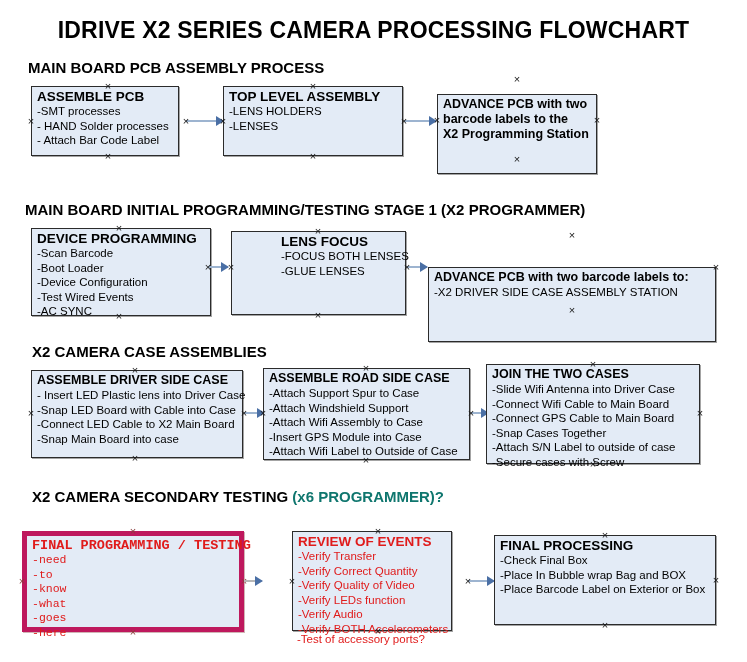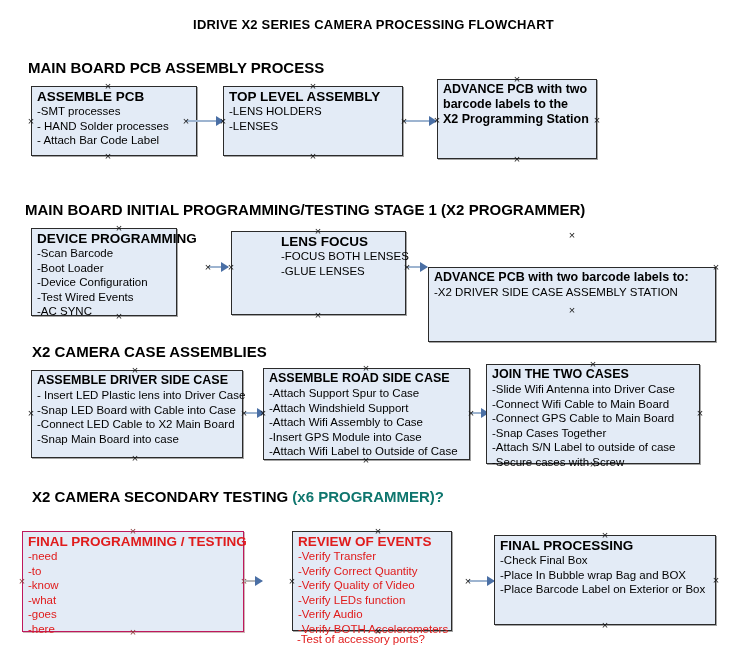--- a/index.html
+++ b/index.html
@@ -10,21 +10,21 @@
     position:relative;
     overflow:hidden;
     -webkit-font-smoothing:antialiased;
   }
   .canvas{position:absolute;left:0;top:0;width:747px;height:662px;}
 
   .title{
     position:absolute;
     left:0;right:0;top:17px;
     text-align:center;
-    font-size:13px;
+    font-size:23px;
     font-weight:bold;
     letter-spacing:.2px;
     color:#000000;
     white-space:nowrap;
   }
 
   .section-header{
     position:absolute;
     font-size:15px;
     font-weight:bold;
@@ -37,22 +37,23 @@
   .box{
     position:absolute;
     box-sizing:border-box;
     background:#e3ebf6;
     border:1px solid #2b2b2b;
     box-shadow:1px 1px 0 rgba(90,90,90,.55);
     padding:2px 3px 2px 4px;
     overflow:visible;
   }
   .box.red-box{
-    border:1px solid #be185d;
+    border:5px solid #be185d;
     box-shadow:1px 1px 0 rgba(150,90,90,.45);
+    font-family:Liberation Mono, monospace;
   }
   .box .bhead{
     font-size:12.5px;
     font-weight:bold;
     color:#000000;
     line-height:15px;
     white-space:nowrap;
     padding-left:1px;
   }
   .box .bline{
@@ -112,21 +113,21 @@
 <body>
 
 <div class="canvas">
 
   <div class="title">IDRIVE X2  SERIES CAMERA PROCESSING FLOWCHART</div>
 
   <div class="section-header" style="left:28px;top:59px;">
     <span>MAIN BOARD PCB ASSEMBLY PROCESS</span>
   </div>
 
-  <div class="box" style="left:31px;top:86px;width:166px;height:70px;">
+  <div class="box" style="left:31px;top:86px;width:148px;height:70px;">
     <div class="bhead big">ASSEMBLE PCB</div>
     <div class="bline">-SMT processes</div>
     <div class="bline">- HAND Solder processes</div>
     <div class="bline">- Attach Bar Code Label</div>
   </div>
   <div class="handle" style="left:108px;top:86px;"></div>
   <div class="handle" style="left:108px;top:156px;"></div>
   <div class="handle" style="left:31px;top:121px;"></div>
 
   <div class="conn" style="left:186px;top:120px;width:37px;"></div>
@@ -137,35 +138,35 @@
     <div class="bline">-LENS HOLDERS</div>
     <div class="bline">-LENSES</div>
   </div>
   <div class="handle" style="left:313px;top:86px;"></div>
   <div class="handle" style="left:313px;top:156px;"></div>
   <div class="handle" style="left:223px;top:121px;"></div>
 
   <div class="conn" style="left:404px;top:120px;width:32px;"></div>
   <div class="handle" style="left:404px;top:121px;"></div>
 
-  <div class="box" style="left:437px;top:79px;width:160px;height:80px;">
+  <div class="box" style="left:437px;top:94px;width:160px;height:80px;">
     <div class="bhead">ADVANCE PCB with two</div>
     <div class="bhead">barcode labels to the</div>
     <div class="bhead"> X2 Programming Station</div>
   </div>
   <div class="handle" style="left:517px;top:79px;"></div>
   <div class="handle" style="left:517px;top:159px;"></div>
   <div class="handle" style="left:597px;top:120px;"></div>
   <div class="handle" style="left:437px;top:120px;"></div>
 
   <div class="section-header" style="left:25px;top:201px;">
     <span>MAIN BOARD INITIAL PROGRAMMING/TESTING STAGE 1 (X2 PROGRAMMER)</span>
   </div>
 
-  <div class="box" style="left:31px;top:228px;width:146px;height:88px;">
+  <div class="box" style="left:31px;top:228px;width:180px;height:88px;">
     <div class="bhead big">DEVICE PROGRAMMING</div>
     <div class="bline">-Scan Barcode</div>
     <div class="bline">-Boot Loader</div>
     <div class="bline">-Device Configuration</div>
     <div class="bline">-Test Wired Events</div>
     <div class="bline">-AC SYNC</div>
   </div>
   <div class="handle" style="left:119px;top:228px;"></div>
   <div class="handle" style="left:119px;top:316px;"></div>
 

